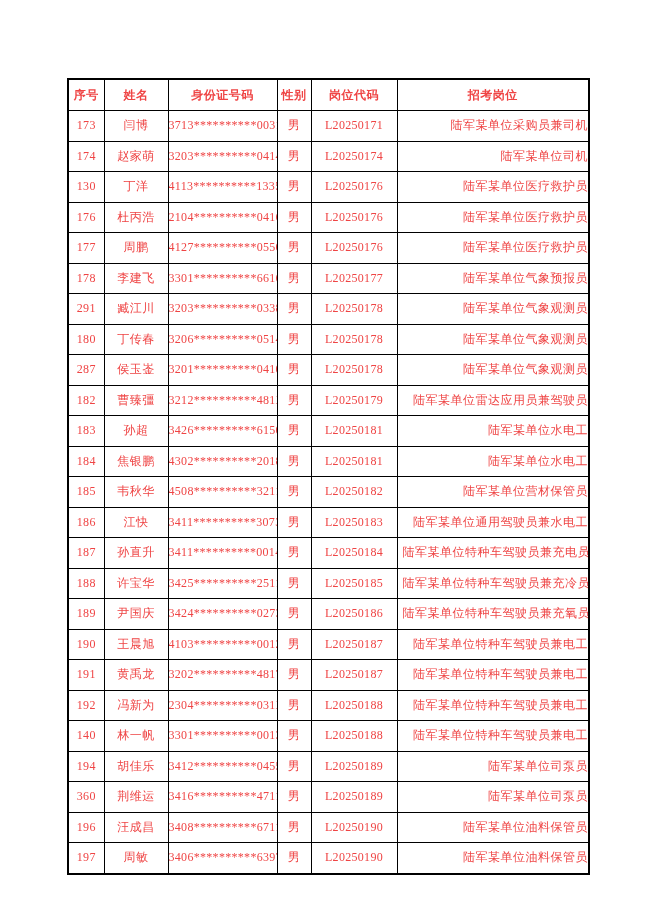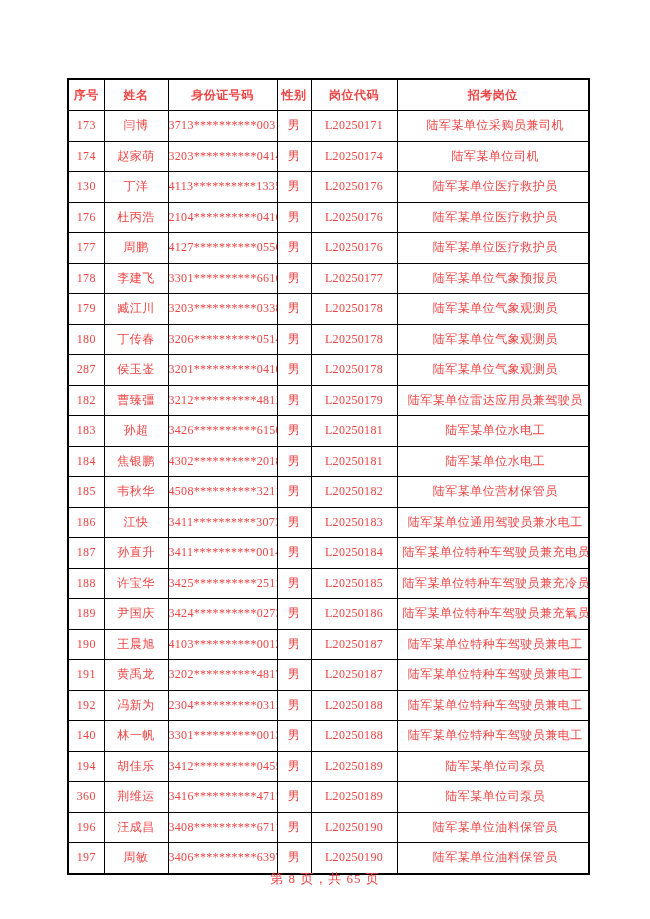--- a/index.html
+++ b/index.html
@@ -38,21 +38,21 @@
   }
   table.roster th {
     font-weight: bold;
     height: 30px;
   }
   table.roster td {
     font-weight: normal;
     height: 29.5px;
   }
   table.roster td.pos {
-    text-align: center;
+    text-align: right;
     padding-left: 5px;
   }
   table.roster td.idnum,
   table.roster td.code,
   table.roster td.serial {
     letter-spacing: 0.3px;
     font-size: 12px;
   }
   .footer {
     position: absolute;
@@ -131,21 +131,21 @@
         </tr>
         <tr>
           <td class="serial">178</td>
           <td>李建飞</td>
           <td class="idnum">3301**********6616</td>
           <td>男</td>
           <td class="code">L20250177</td>
           <td class="pos">陆军某单位气象预报员</td>
         </tr>
         <tr>
-          <td class="serial">179</td>
+          <td class="serial">291</td>
           <td>臧江川</td>
           <td class="idnum">3203**********0338</td>
           <td>男</td>
           <td class="code">L20250178</td>
           <td class="pos">陆军某单位气象观测员</td>
         </tr>
         <tr>
           <td class="serial">180</td>
           <td>丁传春</td>
           <td class="idnum">3206**********0514</td>
@@ -285,15 +285,14 @@
           <td class="serial">197</td>
           <td>周敏</td>
           <td class="idnum">3406**********6397</td>
           <td>男</td>
           <td class="code">L20250190</td>
           <td class="pos">陆军某单位油料保管员</td>
         </tr>
       </tbody>
   </table>
 
-  <div class="footer">第 8 页，共 65 页</div>
 
 </div>
 
 </body></html>

